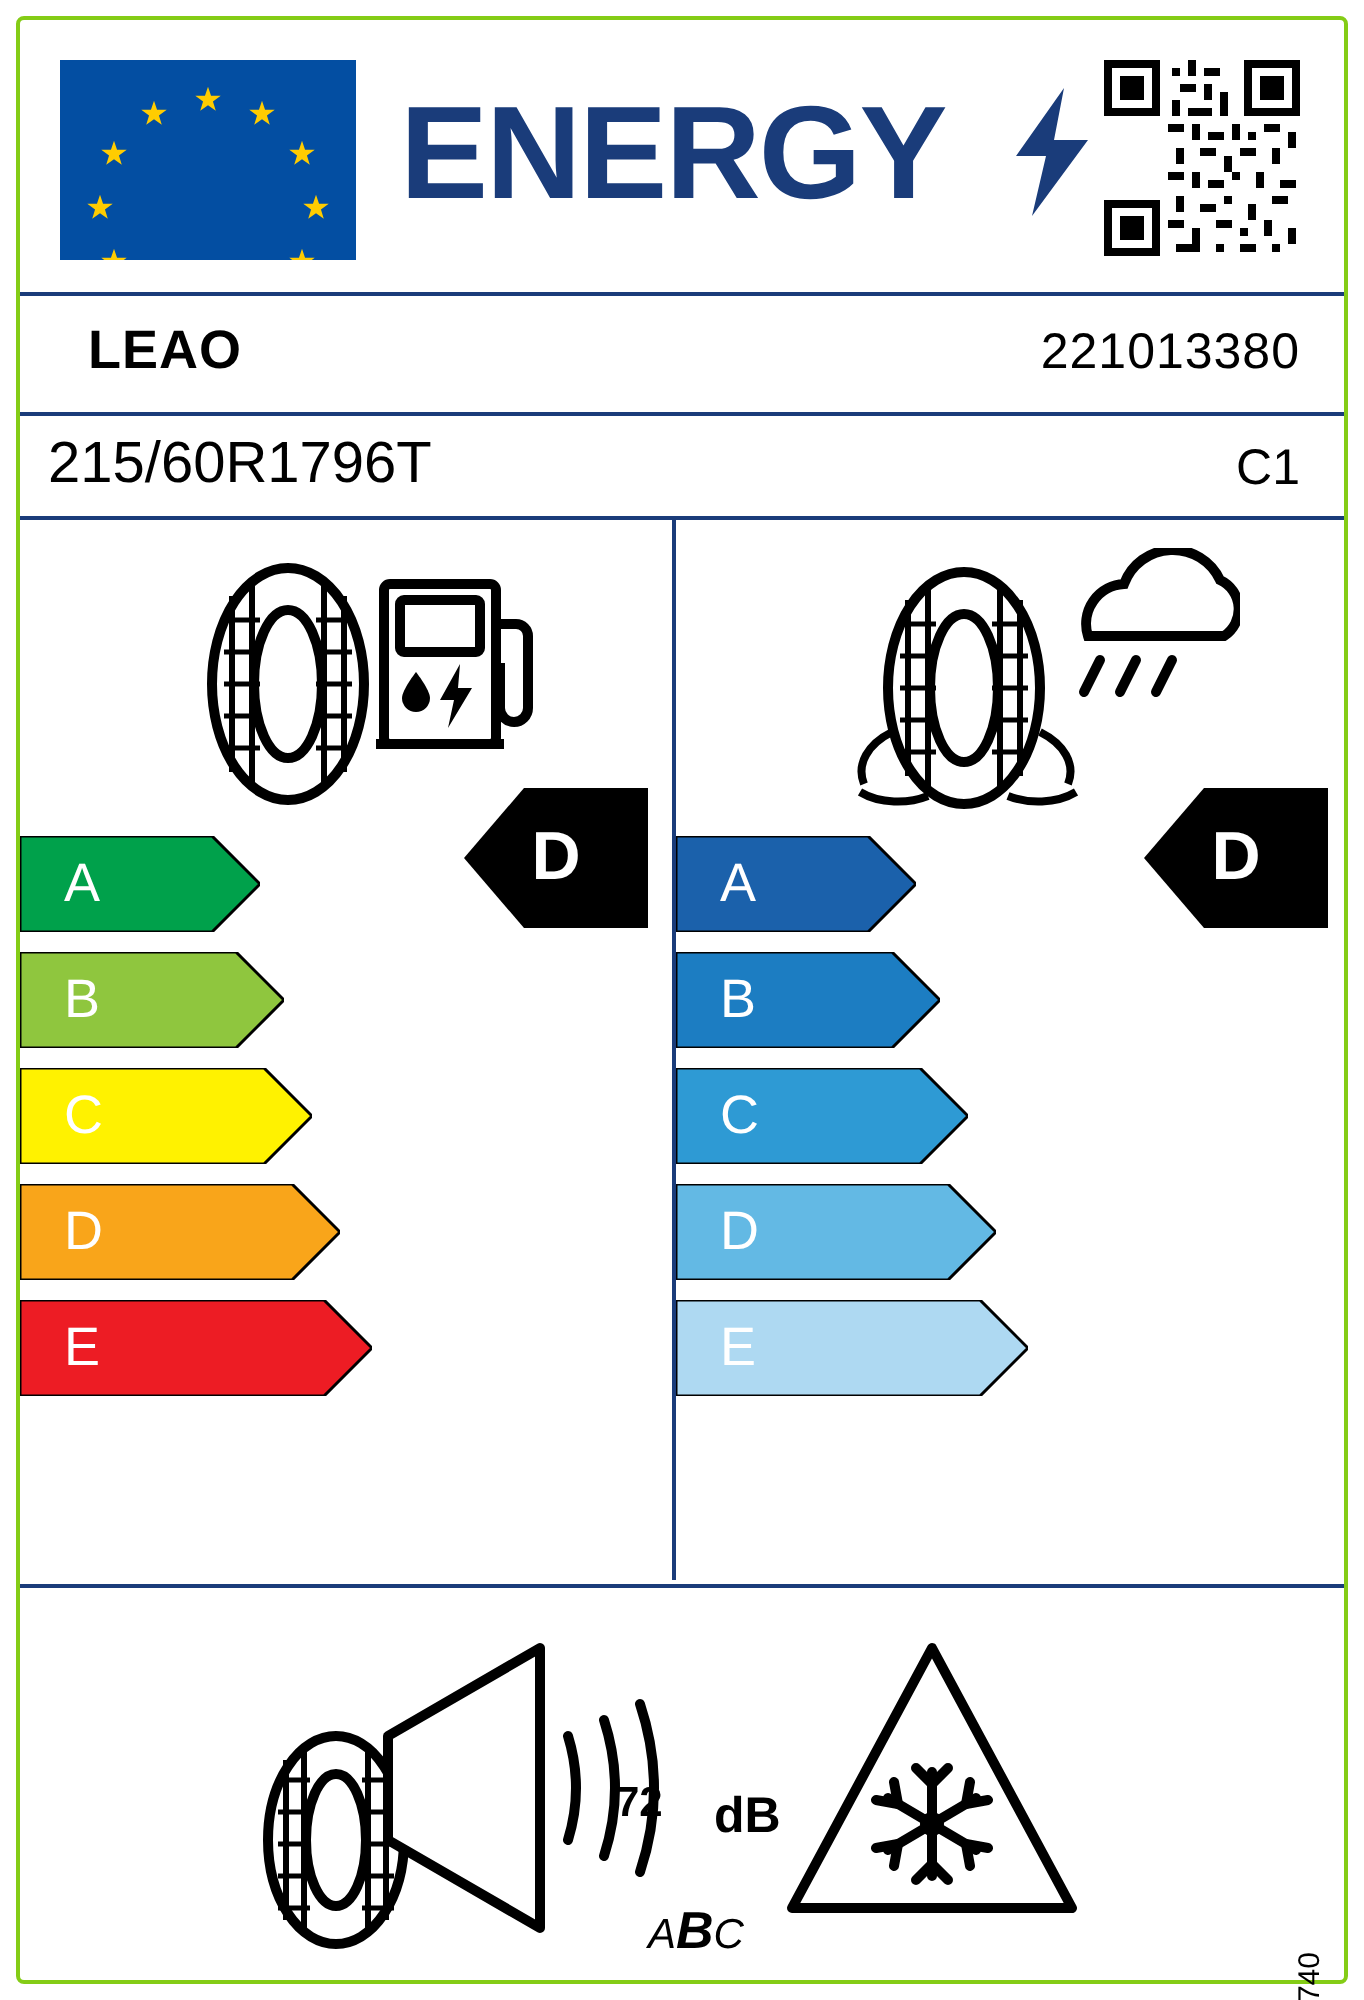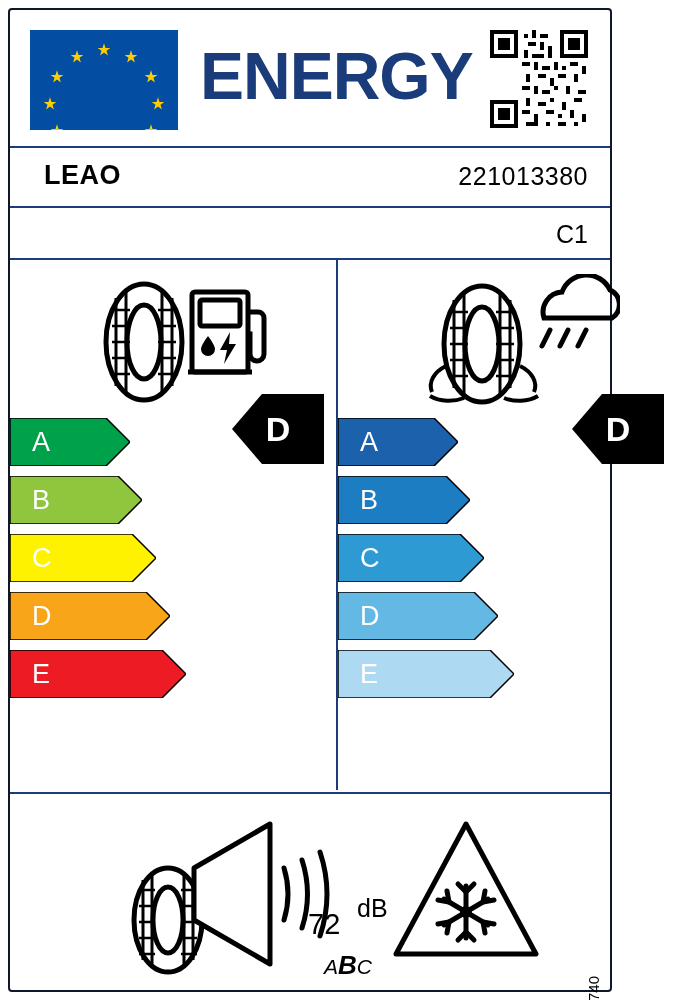--- a/index.html
+++ b/index.html
@@ -13,23 +13,23 @@
     height: 1000px;
     font-family: "Liberation Sans", sans-serif;
     color: #000;
     position: relative;
     overflow: hidden;
   }
   .label {
     position: absolute;
     left: 8px;
     top: 8px;
-    width: 604px;
+    width: 666px;
     height: 984px;
-    border: 2px solid #0f172a;
+    border: 2px solid #84cc16;
     border-radius: 4px;
     background: #fff;
   }
 
   
   .header {
     position: relative;
     height: 120px;
   }
   .eu-flag {
@@ -192,30 +192,30 @@
   .noise-group {
     position: absolute;
     left: 110px;
     top: 20px;
     width: 230px;
     height: 160px;
   }
   .db-value {
     position: absolute;
     left: 188px;
-    top: 92px;
-    font-size: 29px;
-    font-weight: normal;
+    top: 74px;
+    font-size: 21px;
+    font-weight: bold;
   }
   .db-unit {
     position: absolute;
     left: 237px;
     top: 78px;
     font-size: 25px;
-    font-weight: normal;
+    font-weight: bold;
   }
   .abc {
     position: absolute;
     left: 204px;
     top: 134px;
     font-size: 21px;
     font-style: italic;
   }
   .abc .sel {
     font-size: 26px;
@@ -354,20 +354,21 @@
         </g>
       </svg>
     </div>
   </div>
 
   <div class="rule r1"></div>
   <div class="brand">LEAO</div>
   <div class="sku">221013380</div>
 
   <div class="rule r2"></div>
+  <div class="tyre-size">215/60R1796T</div>
   <div class="tyre-class">C1</div>
 
   <div class="rule r3"></div>
   <div class="divider"></div>
 
   <div class="panel left">
 
     <div class="pict fuel">
       <svg width="180" height="130" viewBox="0 0 180 130">
 

